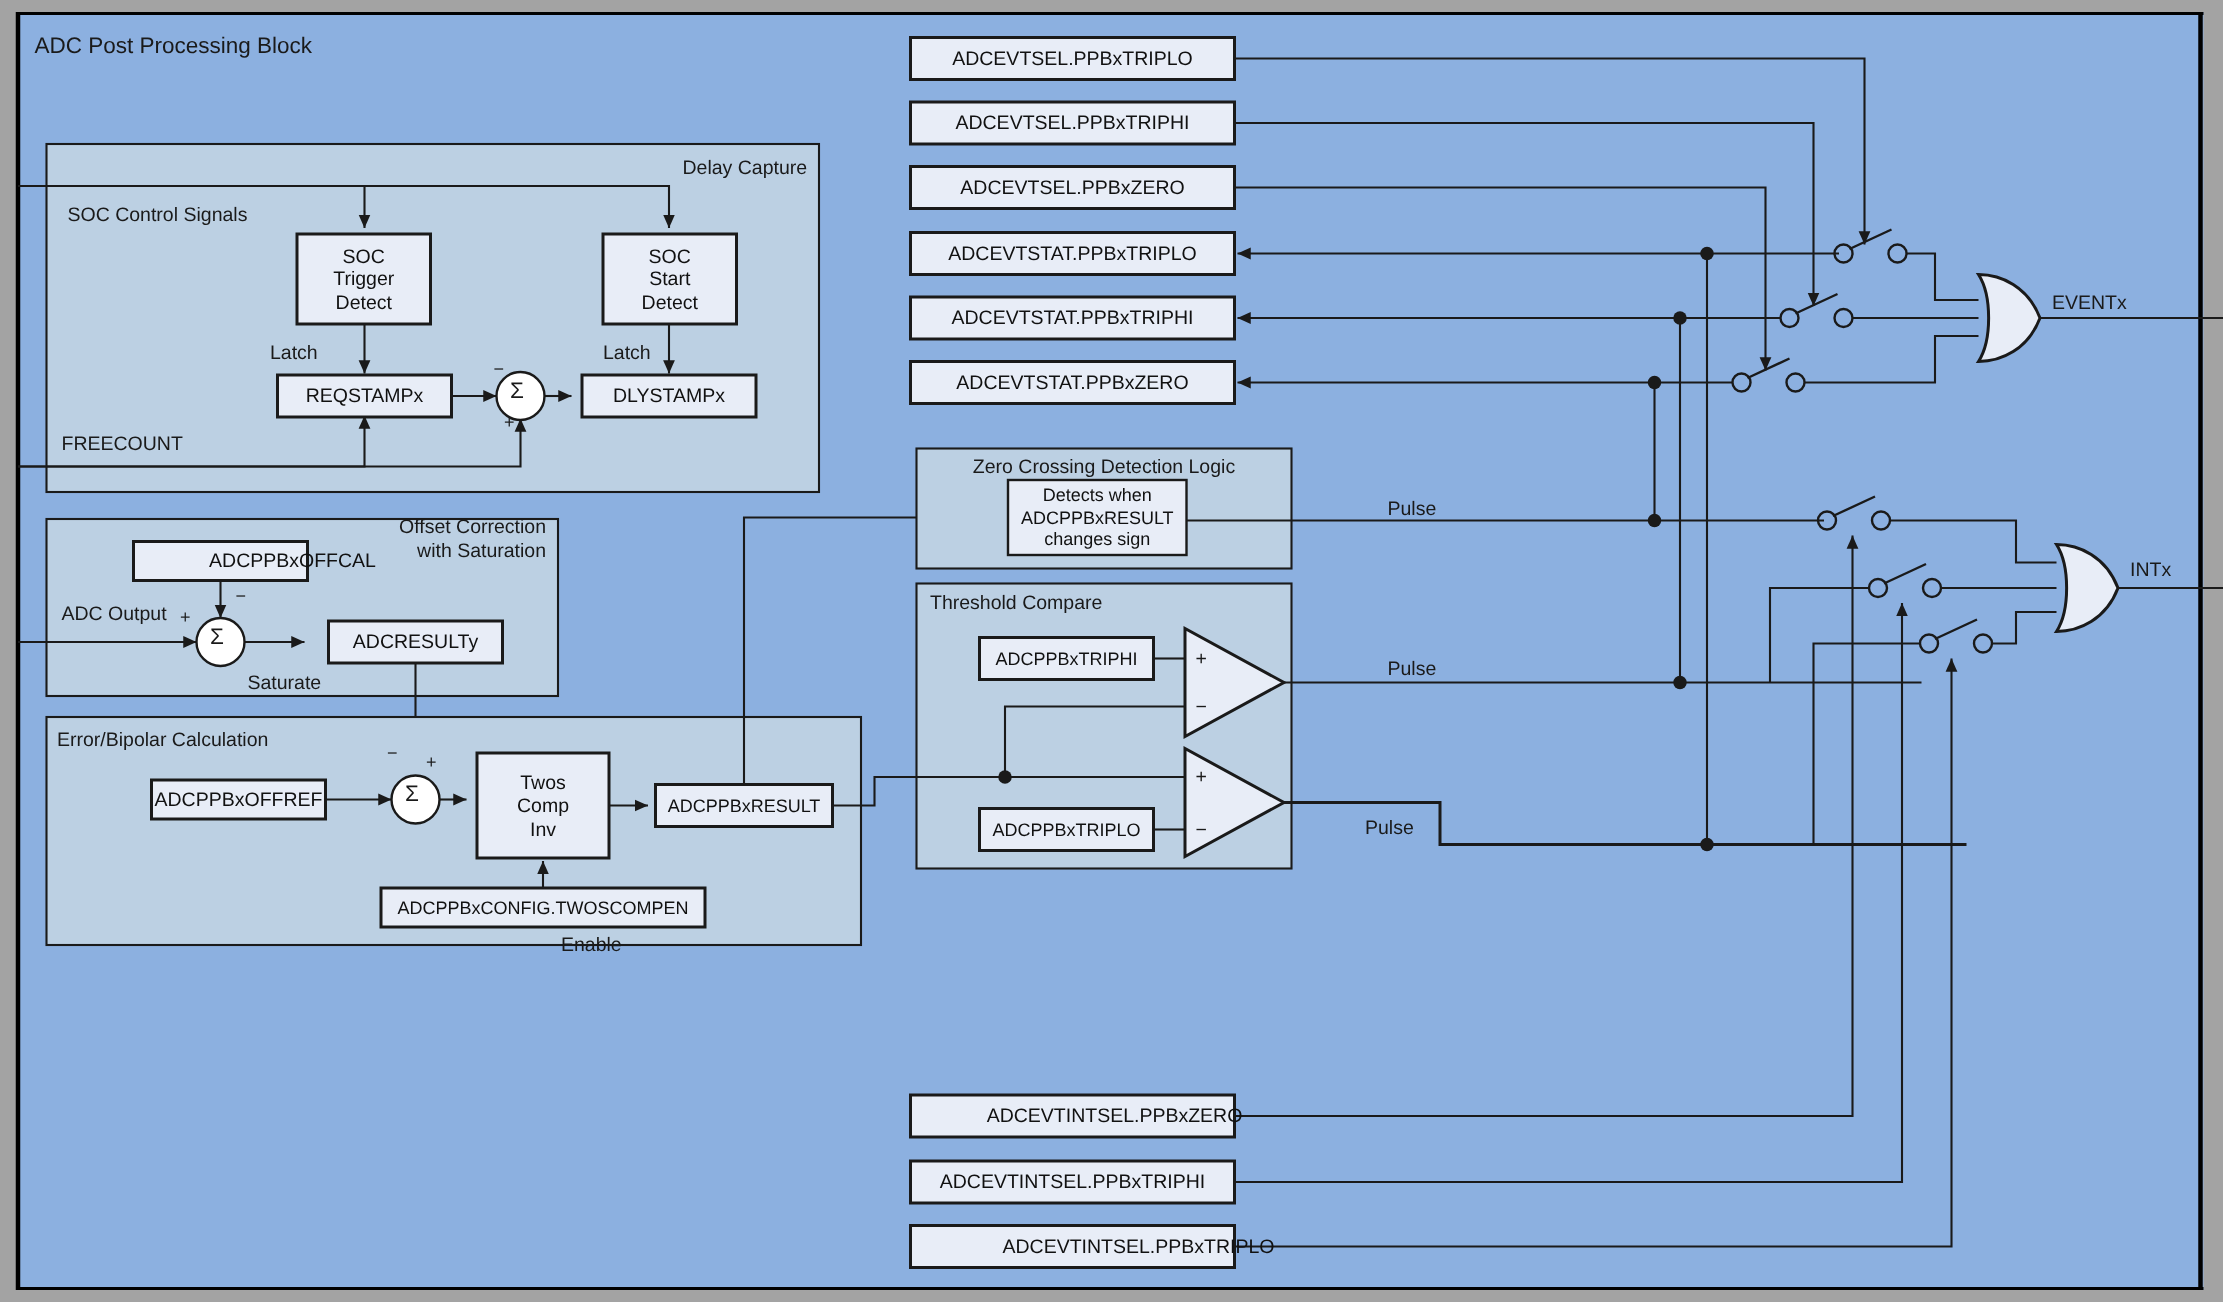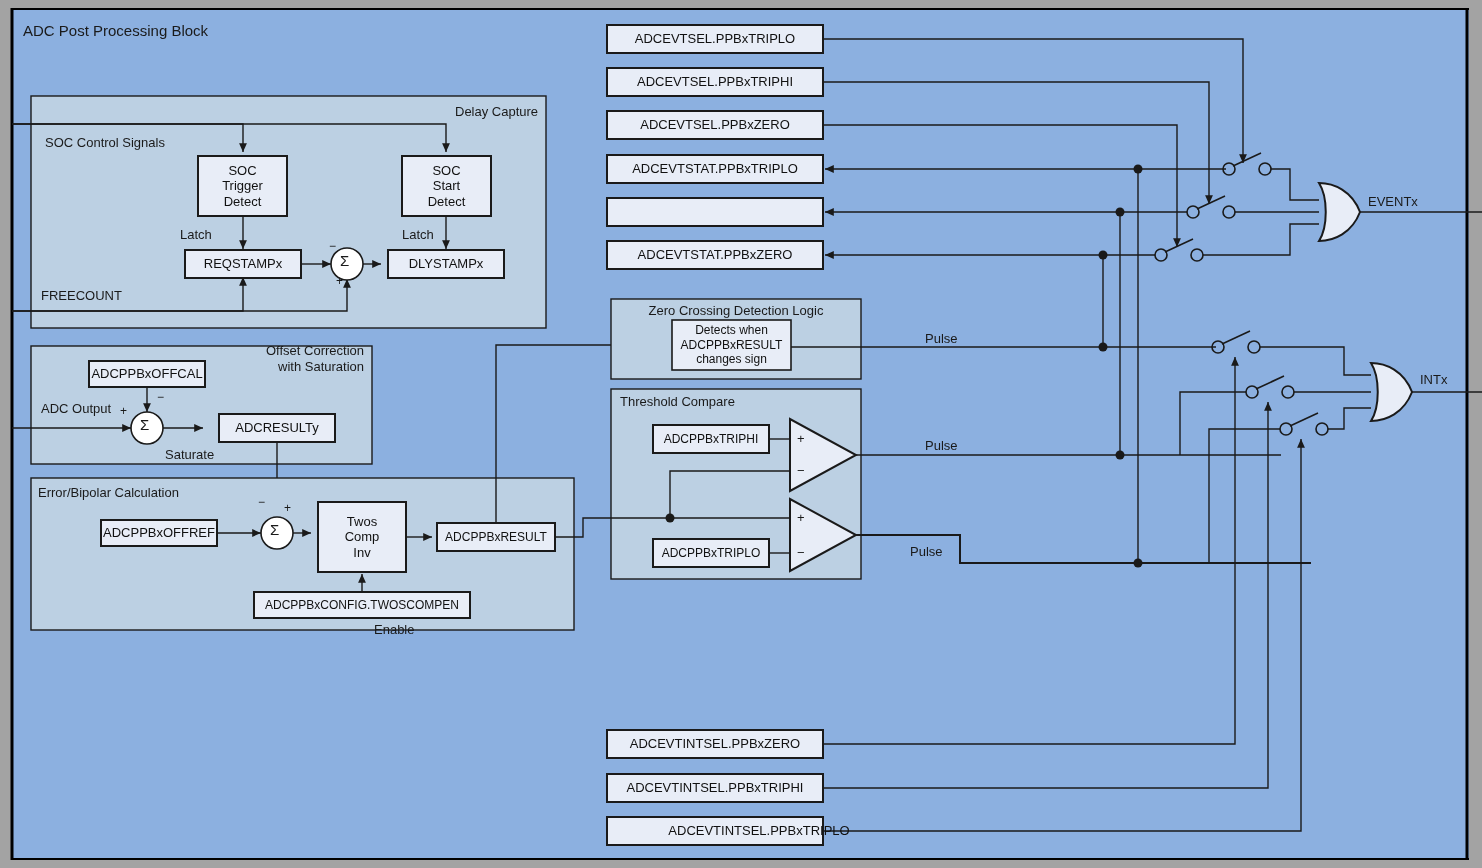--- a/index.html
+++ b/index.html
@@ -200,21 +200,21 @@
   <div class="boxlbl" style="left:388px;top:250px;width:116px;height:28px;">
       <span>DLYSTAMPx</span>
     </div>
 
   <div class="lbl" style="left:340px;top:252px;font-size:15px;">Σ</div>
   <div class="lbl" style="left:329px;top:239px;font-size:12px;">−</div>
   <div class="lbl" style="left:336px;top:274px;font-size:12px;">+</div>
 
   <div class="lbl" style="left:266px;top:343px;text-align:right;white-space:pre-line;">Offset Correction
 with Saturation</div>
-  <div class="boxlbl" style="left:89px;top:361px;width:116px;height:26px;">
+  <div class="boxlbl" style="left:89px;top:361px;width:116px;height:26px;padding-left:48px;">
       <span>ADCPPBxOFFCAL</span>
     </div>
   <div class="lbl" style="left:41px;top:401px;">ADC Output</div>
   <div class="lbl" style="left:165px;top:402px;margin-top:45px;">Saturate</div>
   <div class="lbl" style="left:140px;top:416px;font-size:15px;">Σ</div>
   <div class="lbl" style="left:157px;top:390px;font-size:12px;">−</div>
   <div class="lbl" style="left:120px;top:404px;font-size:12px;">+</div>
   <div class="boxlbl" style="left:219px;top:414px;width:116px;height:28px;">
       <span>ADCRESULTy</span>
     </div>
@@ -245,25 +245,28 @@
   <div class="boxlbl" style="left:607px;top:68px;width:216px;height:28px;">
       <span>ADCEVTSEL.PPBxTRIPHI</span>
     </div>
   <div class="boxlbl" style="left:607px;top:111px;width:216px;height:28px;">
       <span>ADCEVTSEL.PPBxZERO</span>
     </div>
 
   <div class="boxlbl" style="left:607px;top:155px;width:216px;height:28px;">
       <span>ADCEVTSTAT.PPBxTRIPLO</span>
     </div>
+  <div class="boxlbl" style="left:607px;top:198px;width:216px;height:28px;">
+      <span>ADCEVTSTAT.PPBxTRIPHI</span>
+    </div>
   <div class="boxlbl" style="left:607px;top:241px;width:216px;height:28px;">
       <span>ADCEVTSTAT.PPBxZERO</span>
     </div>
 
-  <div class="boxlbl" style="left:607px;top:730px;width:216px;height:28px;">
+  <div class="boxlbl" style="left:607px;top:730px;width:216px;height:28px;padding-left:28px;">
       <span>ADCEVTINTSEL.PPBxZERO</span>
     </div>
   <div class="boxlbl" style="left:607px;top:774px;width:216px;height:28px;">
       <span>ADCEVTINTSEL.PPBxTRIPHI</span>
     </div>
   <div class="boxlbl" style="left:607px;top:817px;width:216px;height:28px;padding-left:44px;">
       <span>ADCEVTINTSEL.PPBxTRIPLO</span>
     </div>
 
   <div class="lbl" style="left:620px;top:303px;width:232px;text-align:center;">Zero Crossing Detection Logic</div>

